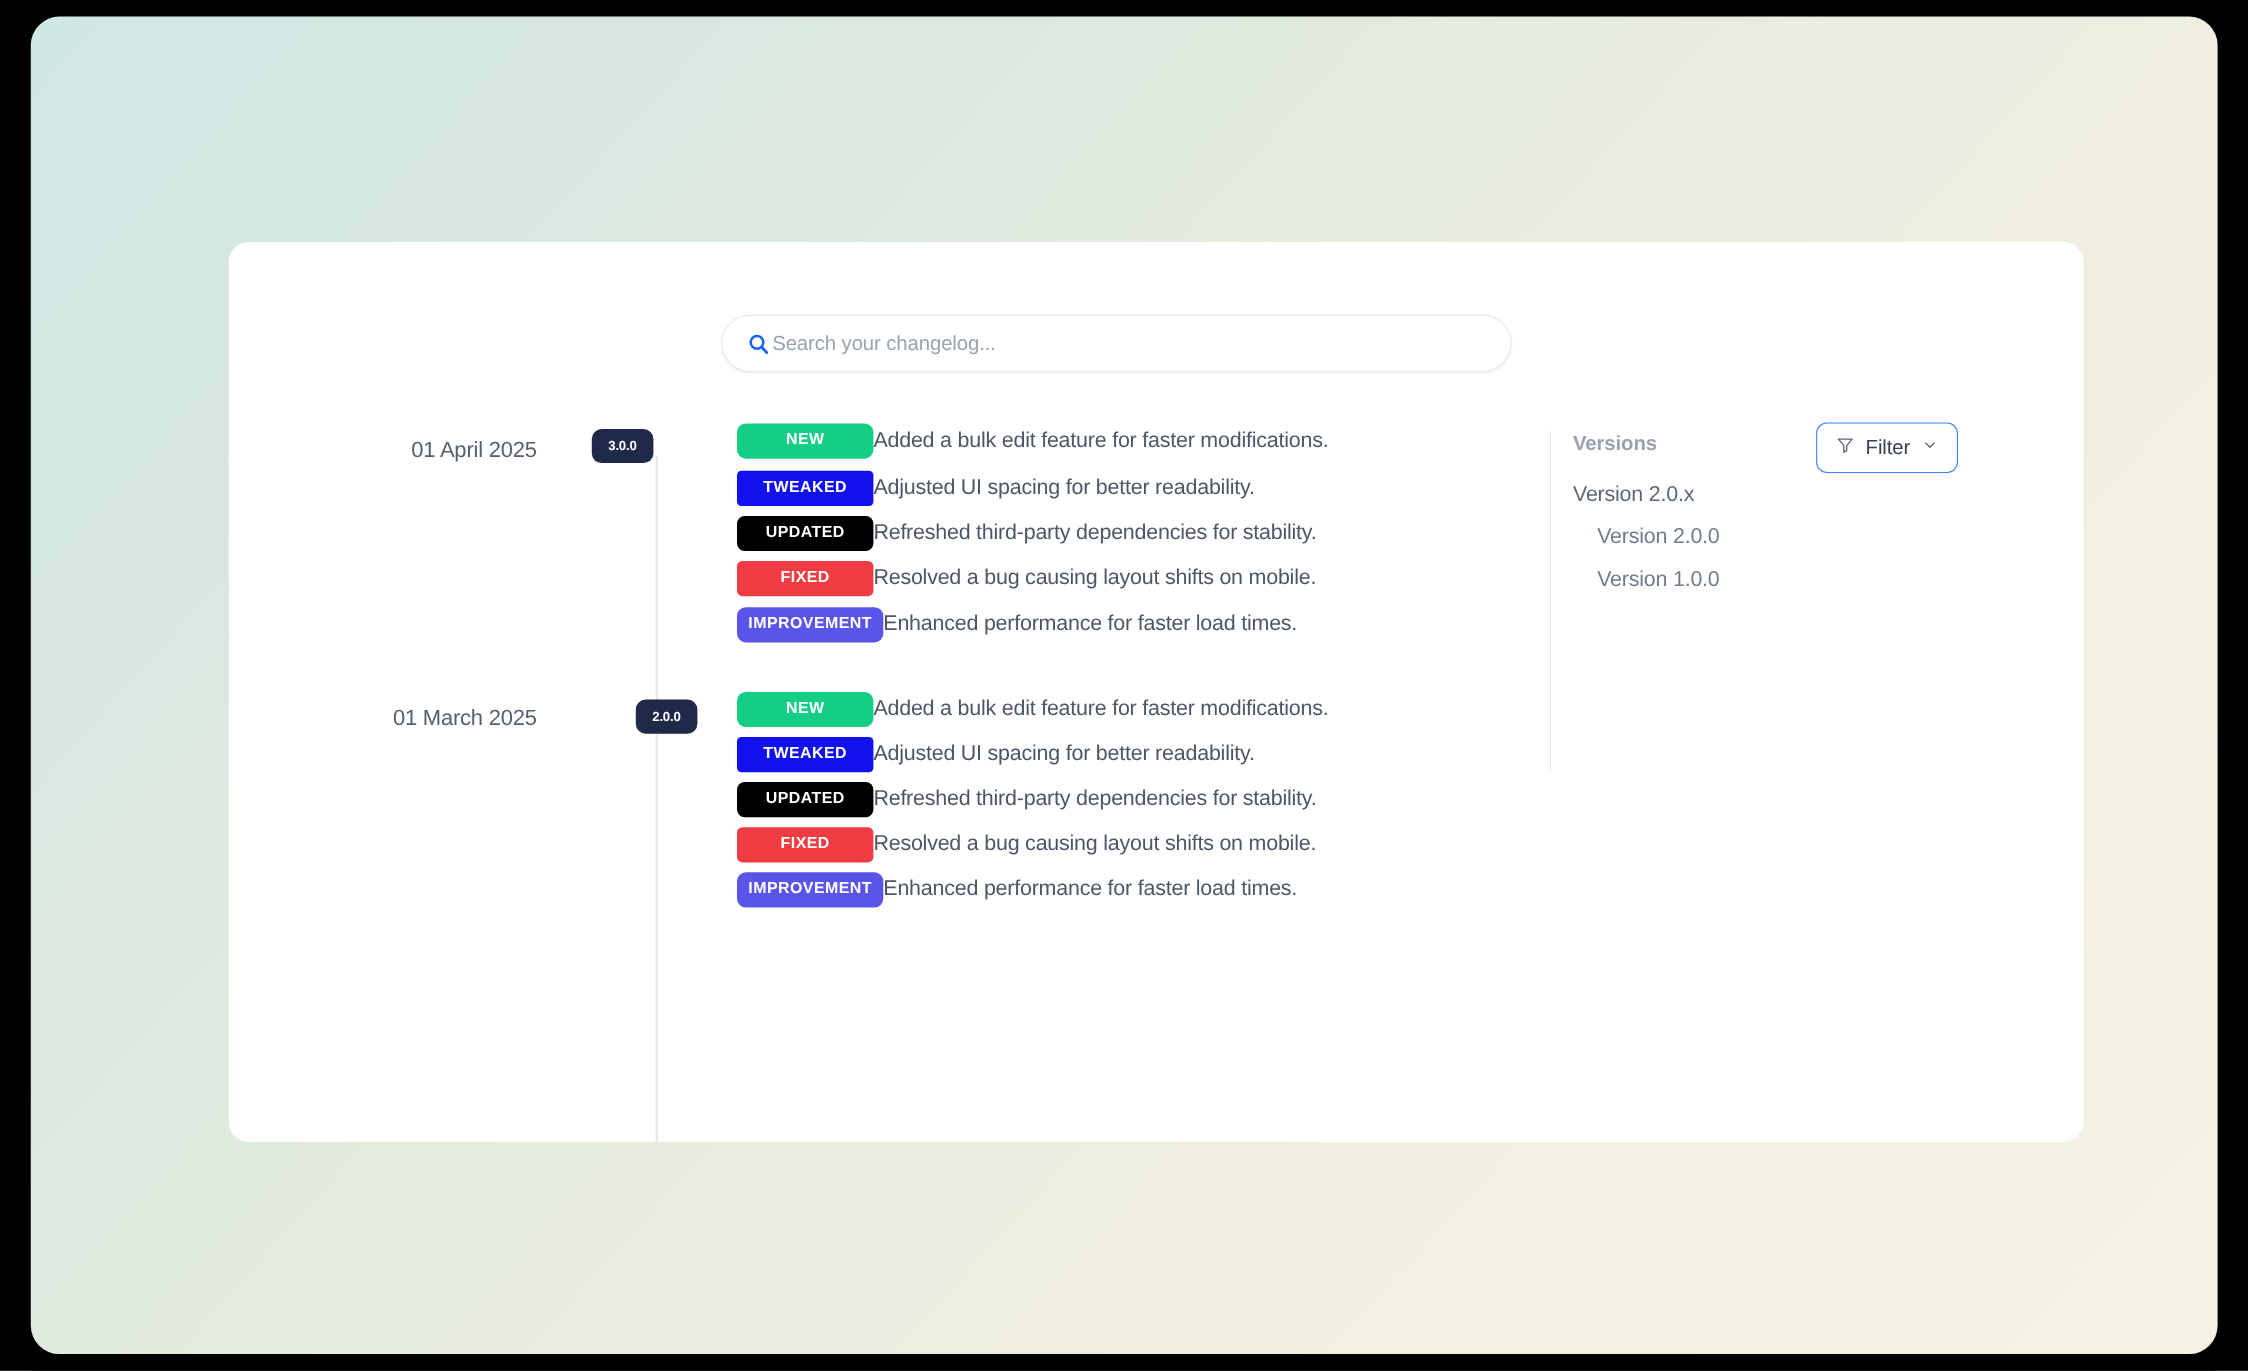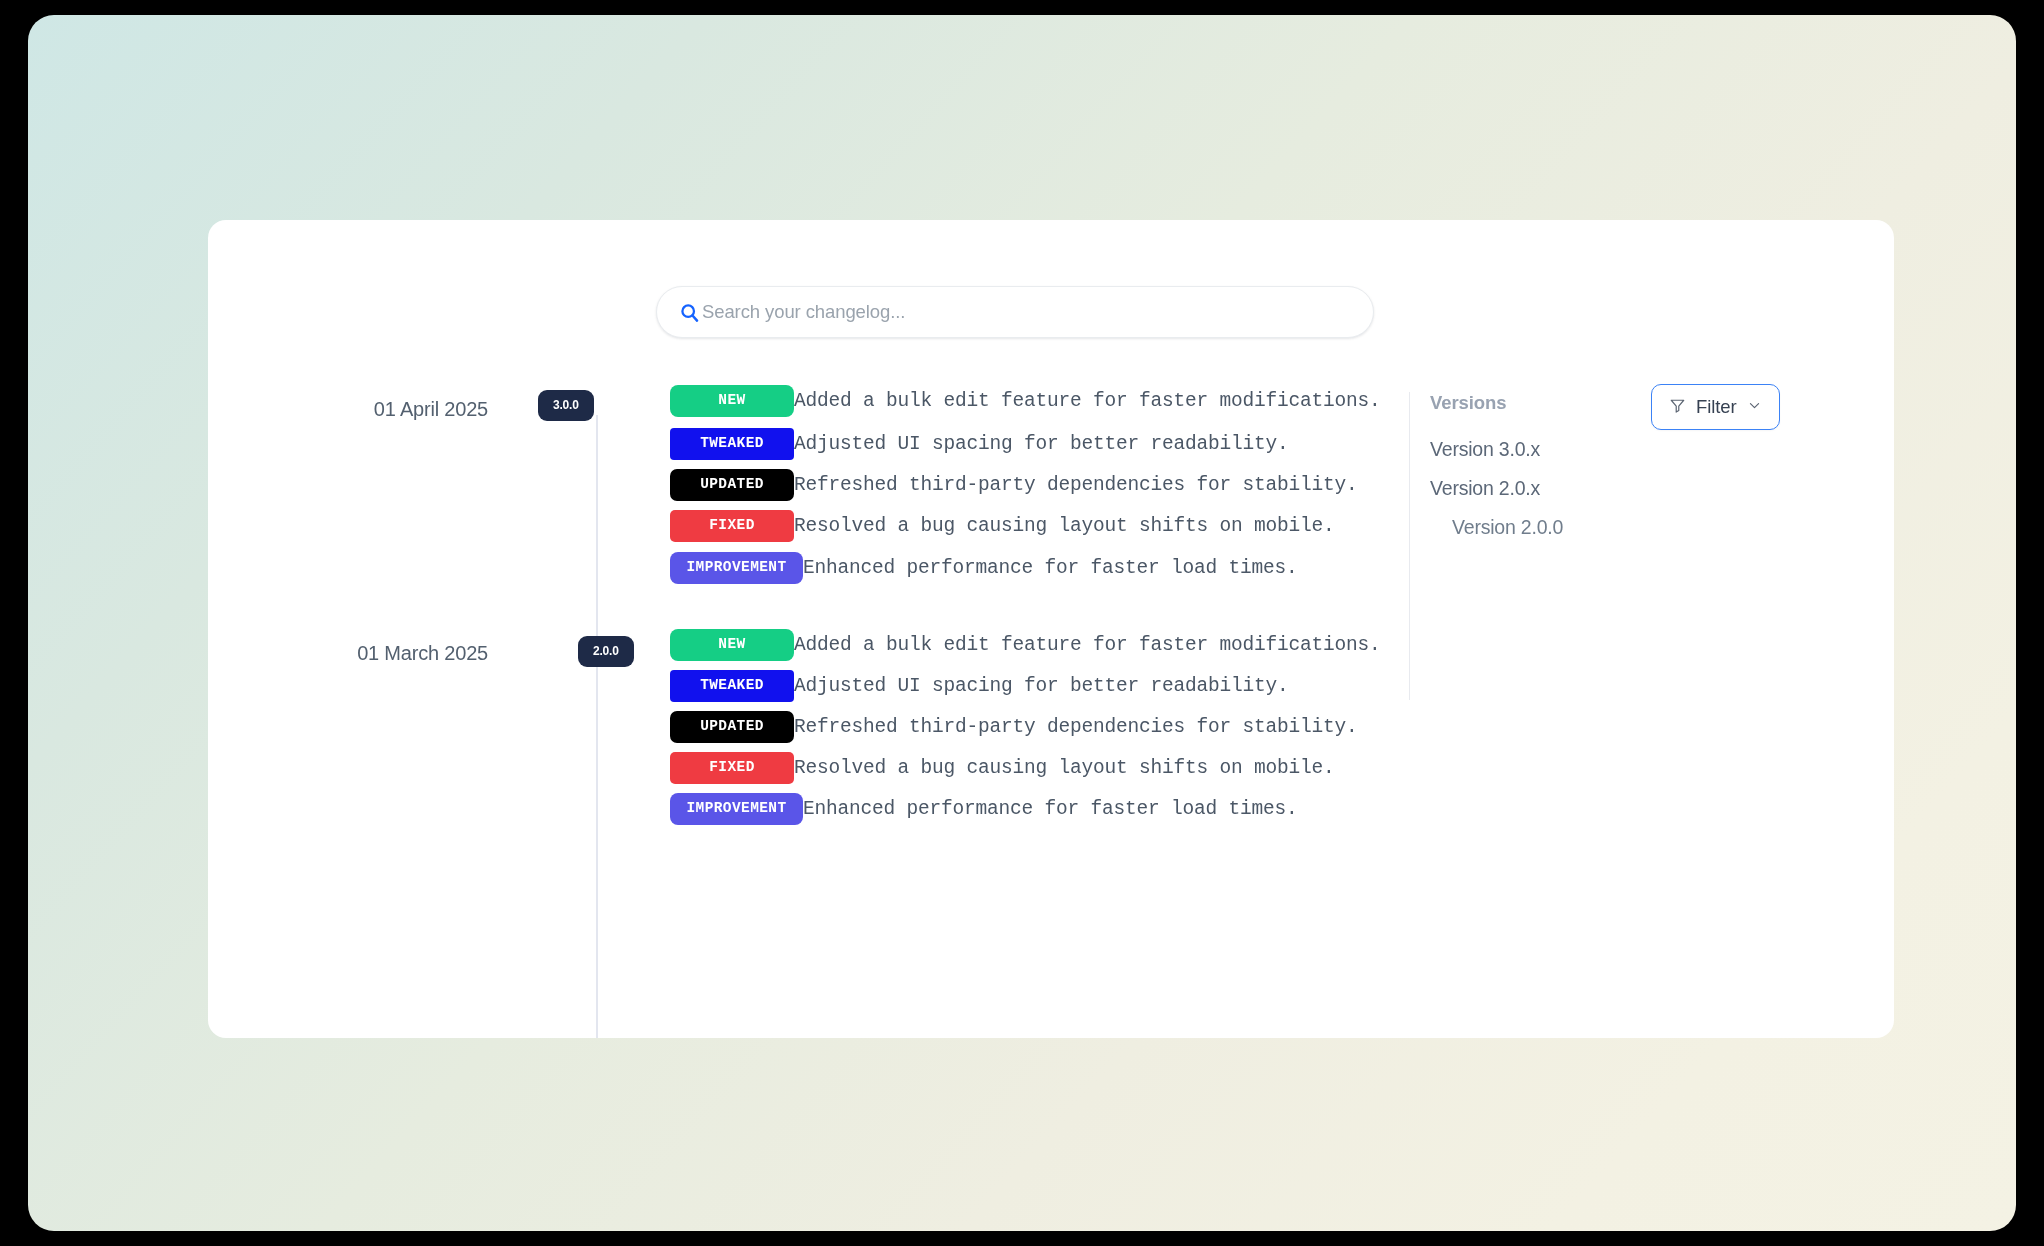--- a/index.html
+++ b/index.html
@@ -139,21 +139,20 @@
     position: absolute;
     left: 462px;
     top: 0;
     width: 900px;
   }
   .entry {
     display: flex;
     align-items: center;
     height: 41px;
     margin-bottom: 0px;
-    font-family: Liberation Mono, monospace;
   }
   .entry + .entry { margin-top: 0px; }
 
   .tag {
     flex: 0 0 auto;
     width: 124px;
     height: 32px;
     display: flex;
     align-items: center;
     justify-content: center;
@@ -294,25 +293,25 @@
             <span class="tag wide" style="background: rgb(90, 85, 232); border-radius: 8px;">IMPROVEMENT</span>
             <span class="entry-text">Enhanced performance for faster load times.</span>
           </div>
         </div>
       </div>
 
       <div id="versions">
         <div id="versions-title">Versions</div>
 
         <div class="vgroup">
-          <span class="vmajor">Version 3.0.x</span>
         </div>
         <div class="vgroup">
           <span class="vmajor">Version 2.0.x</span>
           <span class="vminor">Version 2.0.0</span>
         </div>
         <div class="vgroup">
+          <span class="vminor">Version 1.0.0</span>
         </div>
       </div>
 
     </div>
   </div>
 </div>
 
 </body></html>

